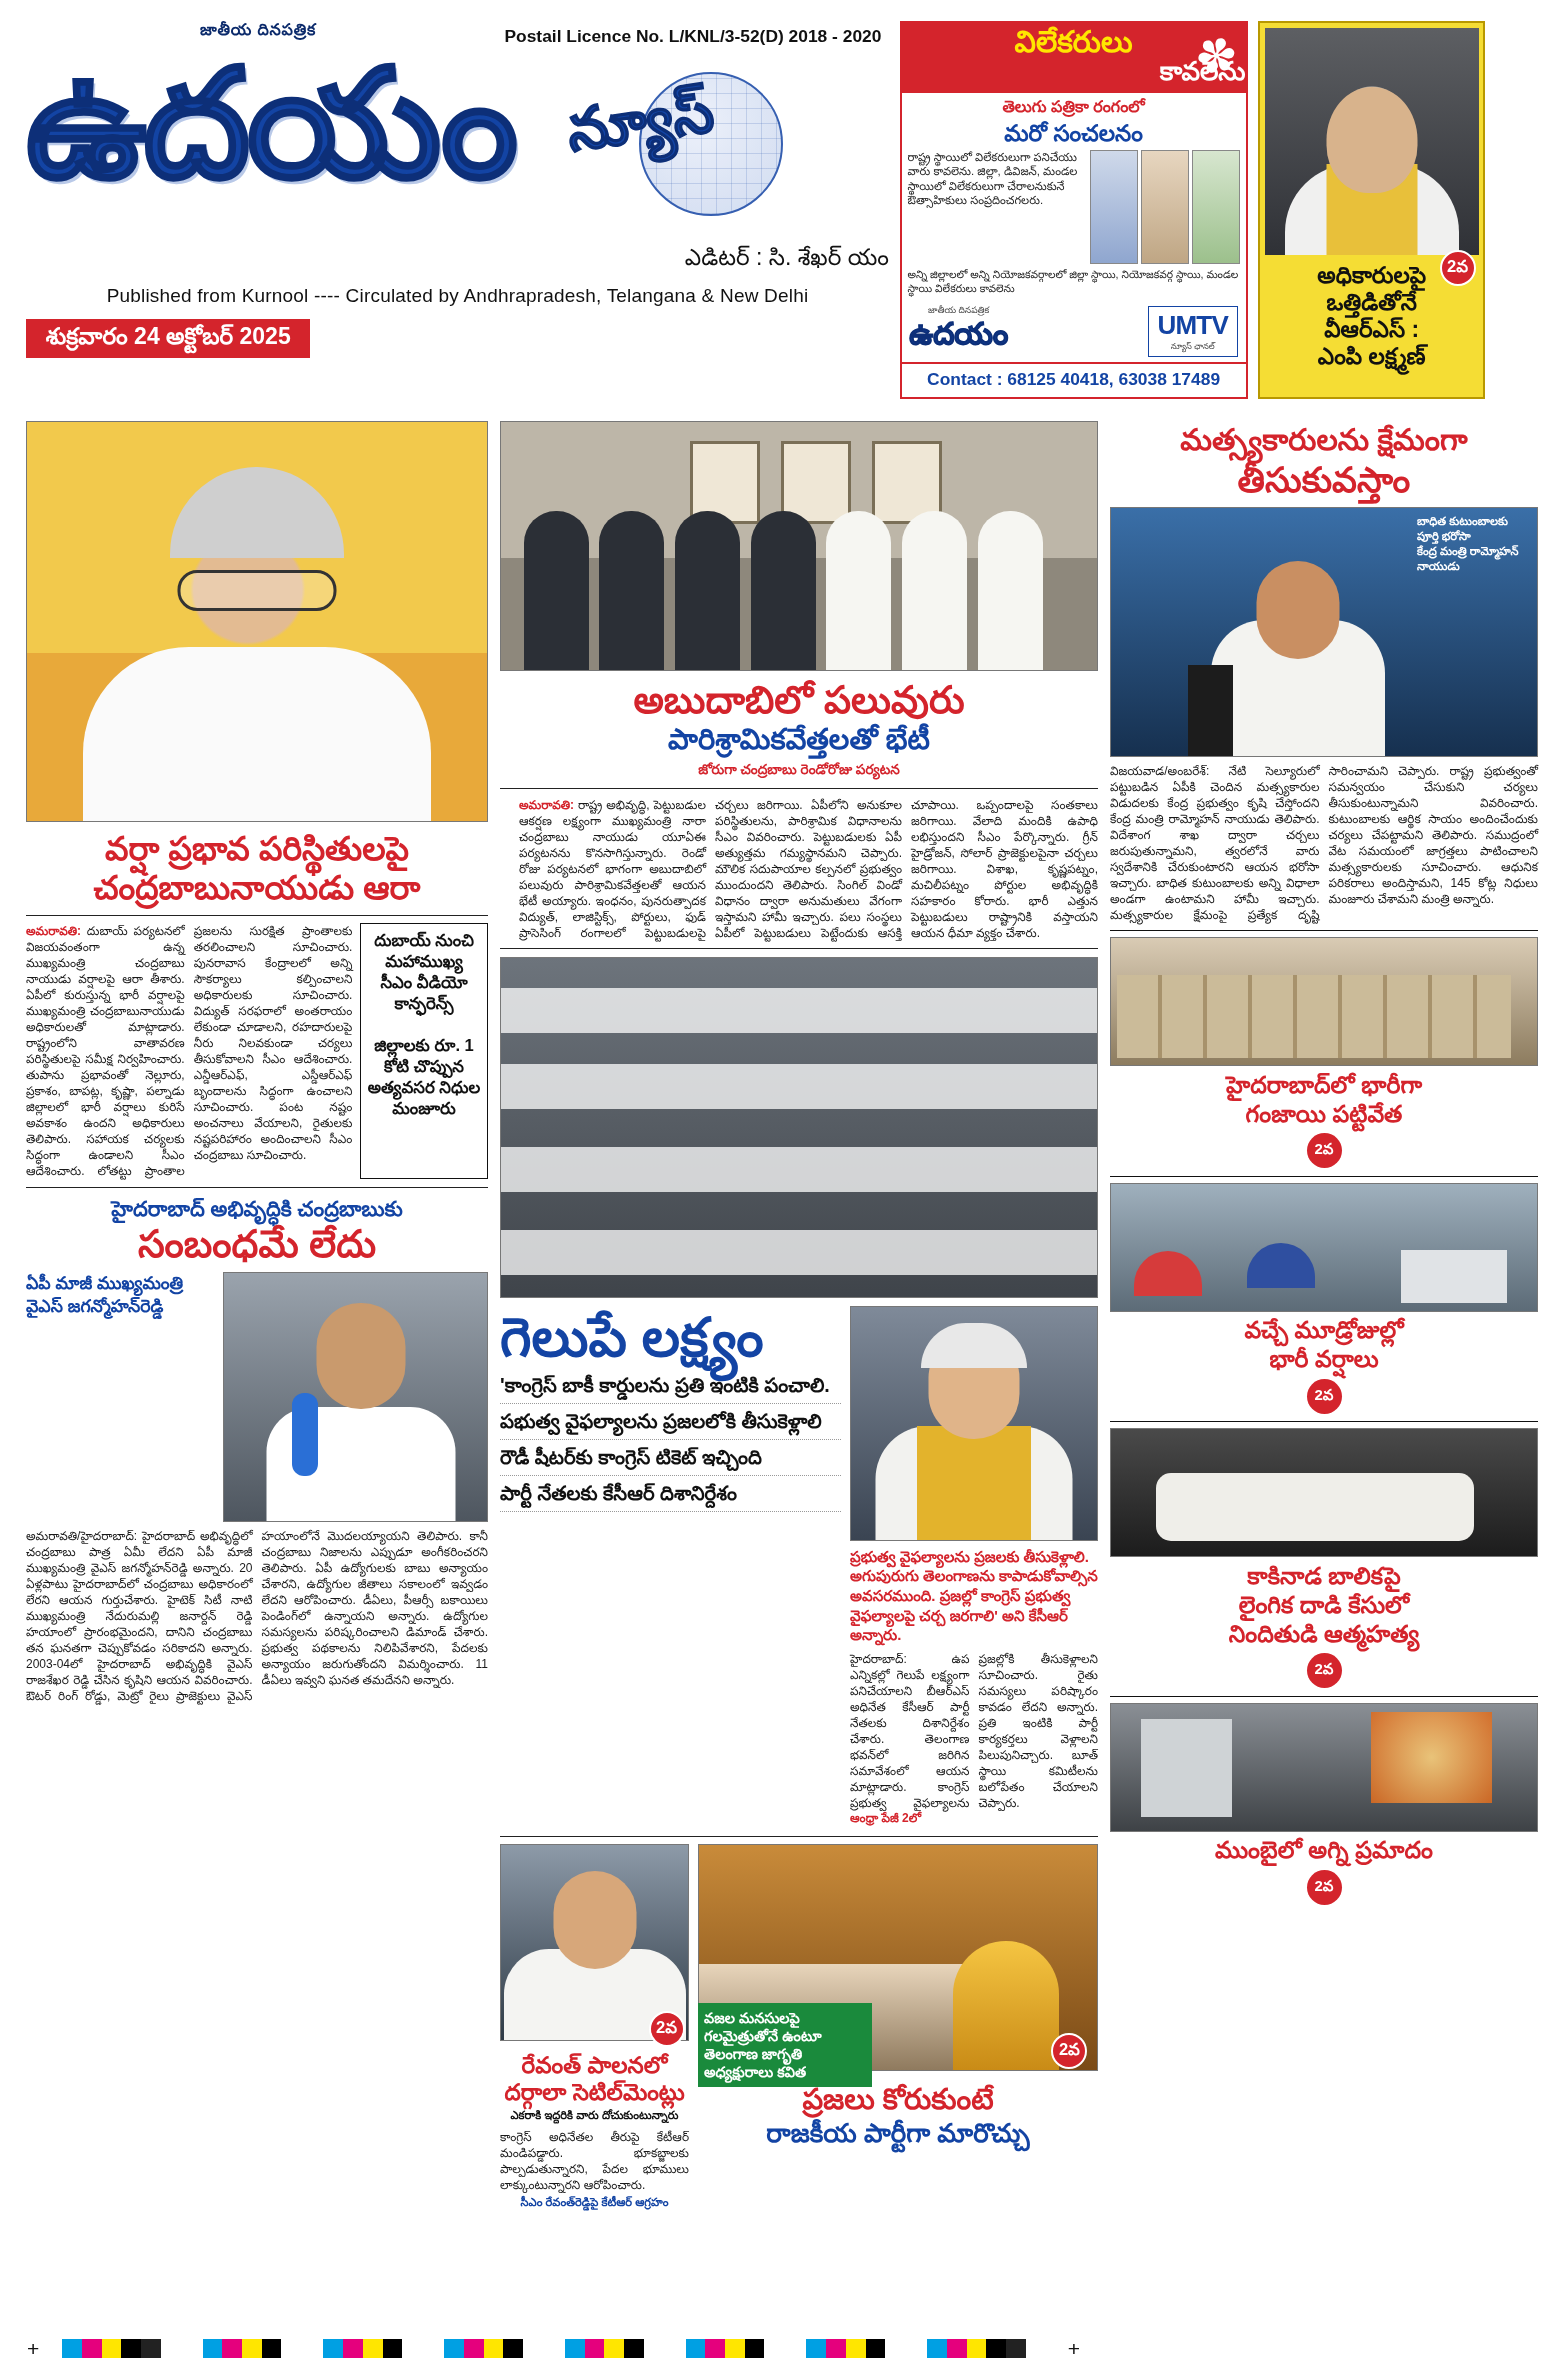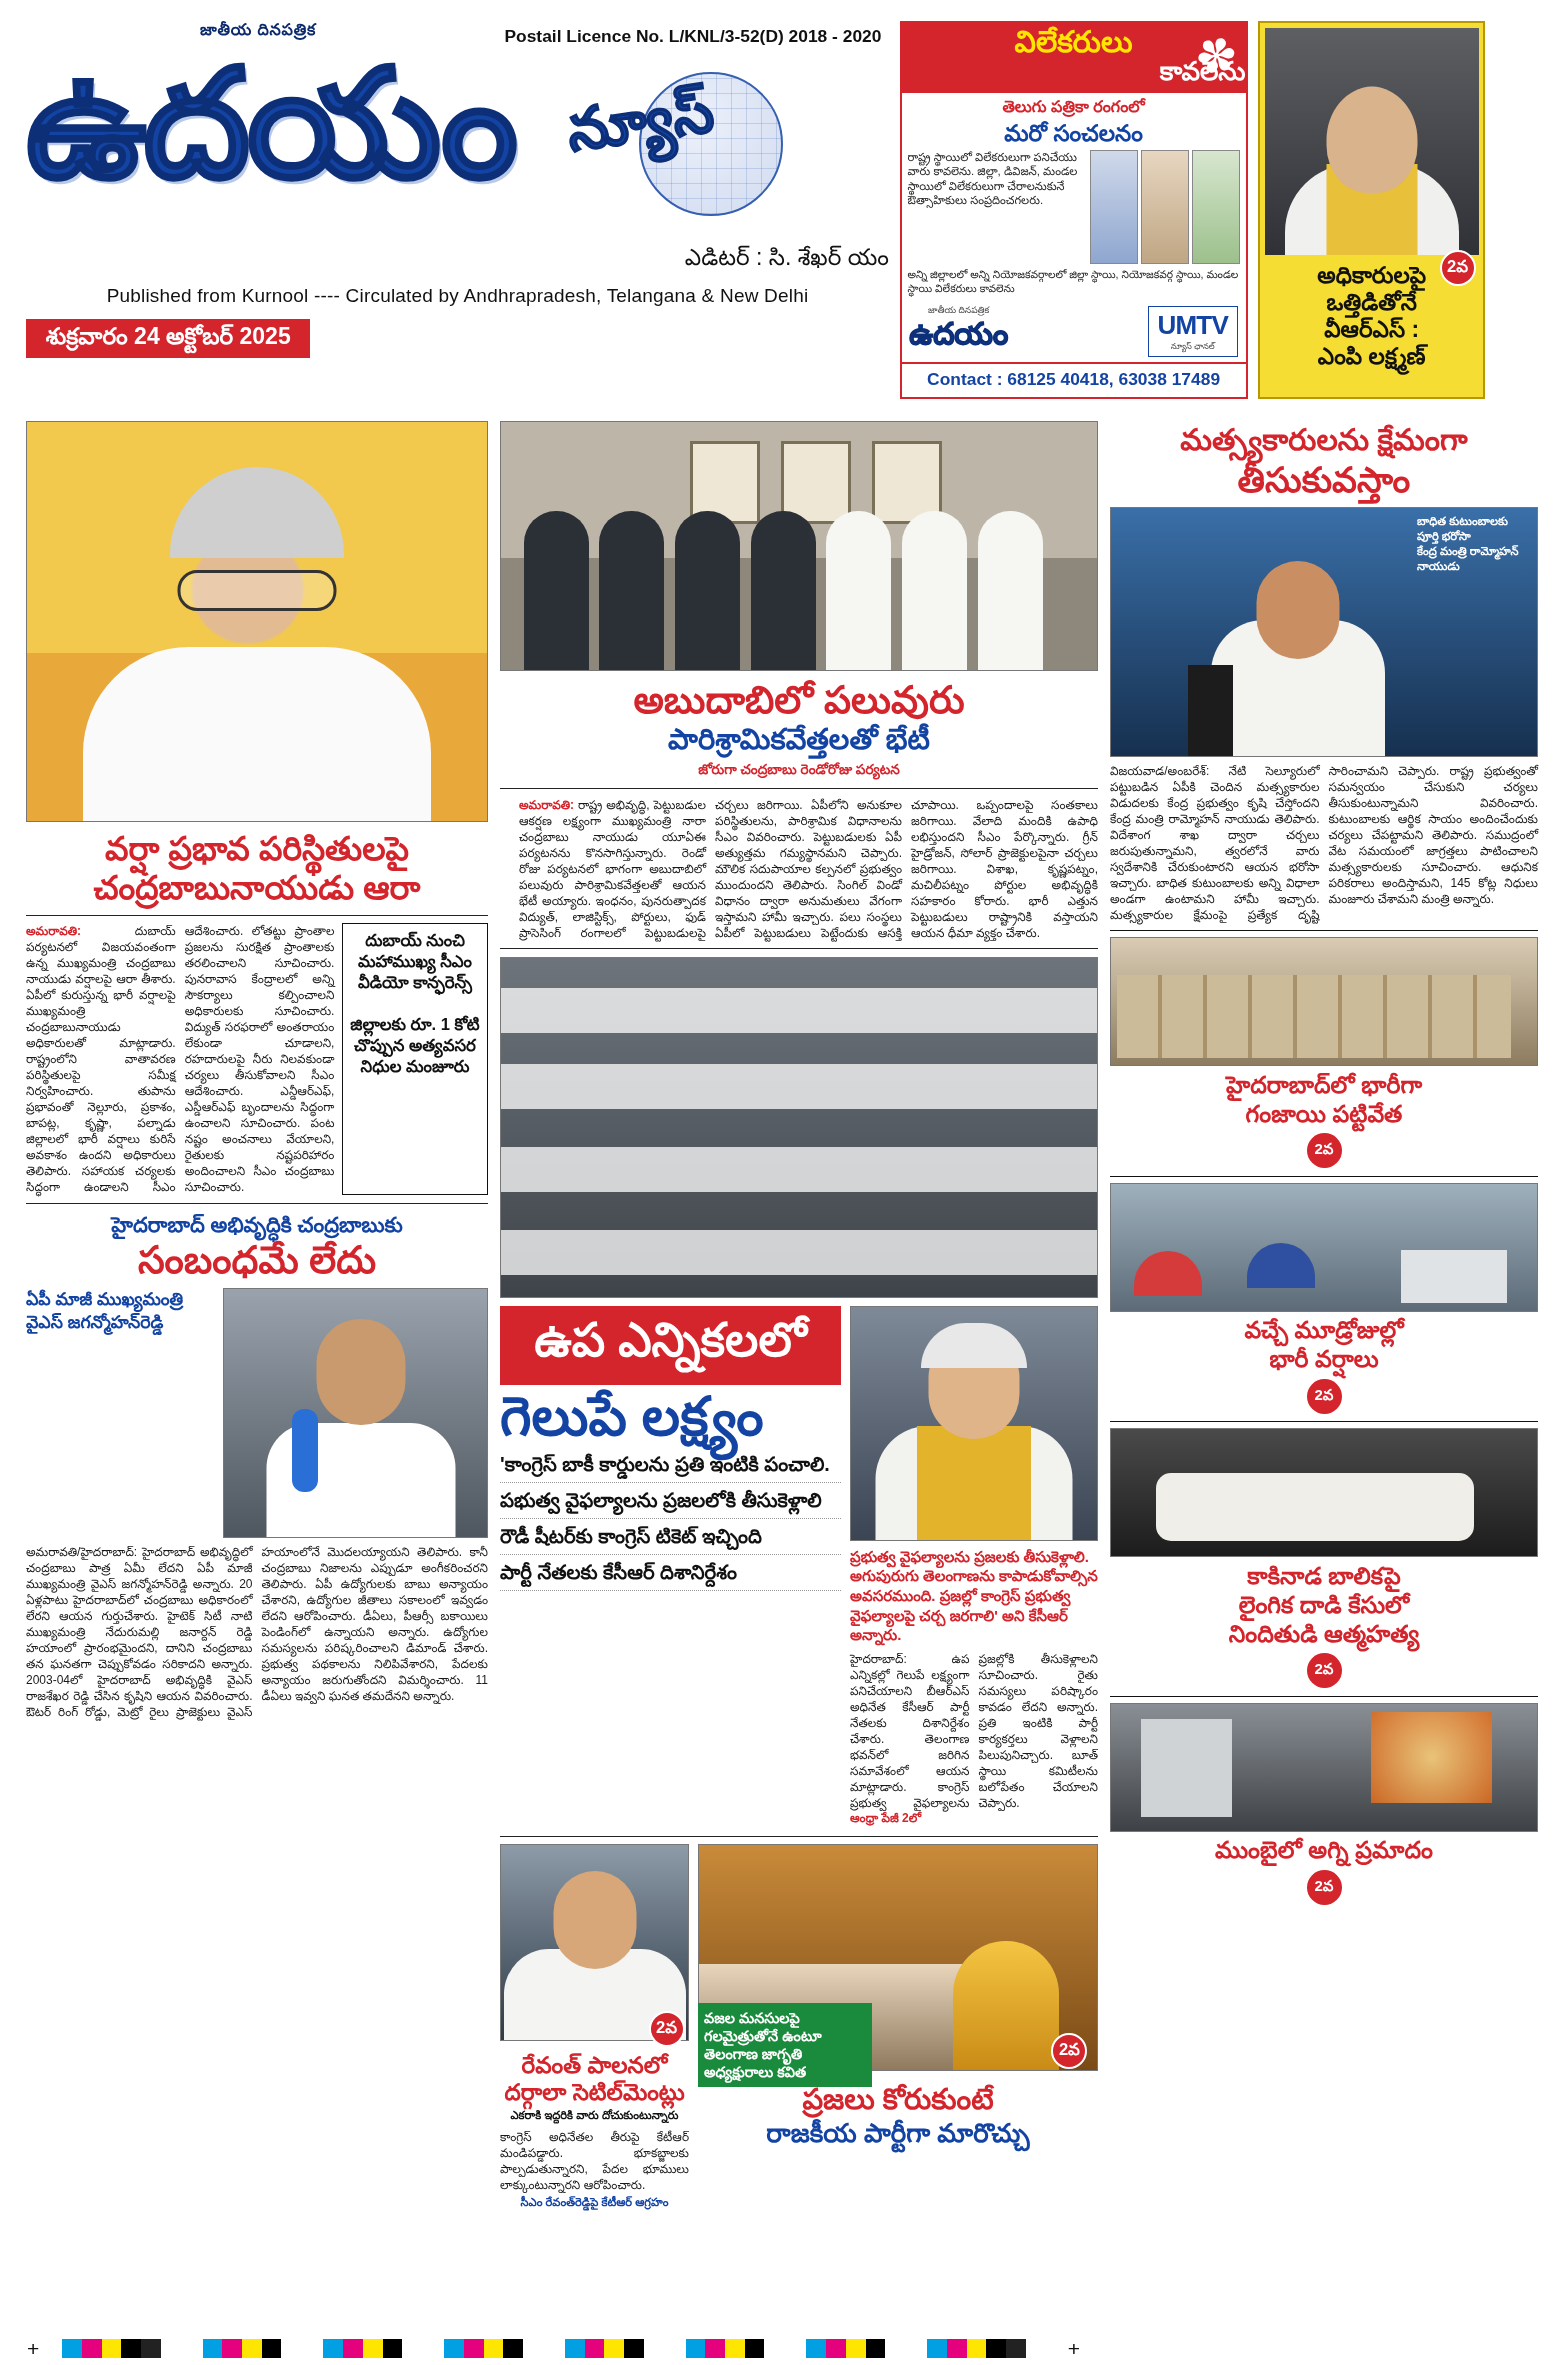--- a/index.html
+++ b/index.html
@@ -269,21 +269,21 @@
 
       <div class="headline-red" style="font-size:33px;line-height:39px;margin-top:7.6px;">వర్షా ప్రభావ పరిస్థితులపై</div>
       <div class="headline-red" style="font-size:33px;line-height:39px;">చంద్రబాబునాయుడు ఆరా</div>
       <hr class="rule">
 
       <div style="display:flex;gap:7.6px;">
         <div class="body-text cols2" style="flex:1;">
           <span class="lead">అమరావతి:</span>
           <span>దుబాయ్ పర్యటనలో విజయవంతంగా ఉన్న ముఖ్యమంత్రి చంద్రబాబు నాయుడు వర్షాలపై ఆరా తీశారు. ఏపీలో కురుస్తున్న భారీ వర్షాలపై ముఖ్యమంత్రి చంద్రబాబునాయుడు అధికారులతో మాట్లాడారు. రాష్ట్రంలోని వాతావరణ పరిస్థితులపై సమీక్ష నిర్వహించారు. తుపాను ప్రభావంతో నెల్లూరు, ప్రకాశం, బాపట్ల, కృష్ణా, పల్నాడు జిల్లాలలో భారీ వర్షాలు కురిసే అవకాశం ఉందని అధికారులు తెలిపారు. సహాయక చర్యలకు సిద్ధంగా ఉండాలని సీఎం ఆదేశించారు. లోతట్టు ప్రాంతాల ప్రజలను సురక్షిత ప్రాంతాలకు తరలించాలని సూచించారు. పునరావాస కేంద్రాలలో అన్ని సౌకర్యాలు కల్పించాలని అధికారులకు సూచించారు. విద్యుత్ సరఫరాలో అంతరాయం లేకుండా చూడాలని, రహదారులపై నీరు నిలవకుండా చర్యలు తీసుకోవాలని సీఎం ఆదేశించారు. ఎన్డీఆర్ఎఫ్, ఎస్డీఆర్ఎఫ్ బృందాలను సిద్ధంగా ఉంచాలని సూచించారు. పంట నష్టం అంచనాలు వేయాలని, రైతులకు నష్టపరిహారం అందించాలని సీఎం చంద్రబాబు సూచించారు.</span>
         </div>
-        <div class="sidebox" style="width:146px;white-space:pre-line;">దుబాయ్ నుంచి మహాముఖ్య సీఎం వీడియో కాన్ఫరెన్స్
+        <div class="sidebox" style="width:128px;white-space:pre-line;">దుబాయ్ నుంచి మహాముఖ్య సీఎం వీడియో కాన్ఫరెన్స్
 
 జిల్లాలకు రూ. 1 కోటి చొప్పున అత్యవసర నిధుల మంజూరు</div>
       </div>
 
       <hr class="rule">
       <div class="headline-blue" style="font-size:21px;line-height:26px;">హైదరాబాద్ అభివృద్ధికి చంద్రబాబుకు</div>
       <div class="headline-red" style="font-size:38px;line-height:44px;">సంబంధమే లేదు</div>
 
       <div style="display:flex;gap:7.6px;margin-top:6px;">
         <div style="width:189px;">
@@ -330,21 +330,20 @@
 
       <div class="assembly">
         <div class="row" style="top:30px;"></div>
         <div class="row" style="top:106px;"></div>
         <div class="row" style="top:189px;"></div>
         <div class="row" style="top:272px;"></div>
       </div>
 
       <div style="display:flex;gap:9px;margin-top:7.6px;">
         <div style="width:341px;">
-          <div class="banner-red">ఉప ఎన్నికలలో</div>
           <div class="headline-blue" style="font-size:54px;line-height:62px;text-align:left;">గెలుపే లక్ష్యం</div>
           <div class="bullets">
             <div>'కాంగ్రెస్ బాకీ కార్డులను ప్రతి ఇంటికి పంచాలి.</div>
             <div>పభుత్వ వైఫల్యాలను ప్రజలలోకి తీసుకెళ్లాలి</div>
             <div>రౌడీ షీటర్‌కు కాంగ్రెస్ టికెట్ ఇచ్చింది</div>
             <div>పార్టీ నేతలకు కేసీఆర్ దిశానిర్దేశం</div>
           </div>
         </div>
         <div style="flex:1;">
           <div class="kcr">

